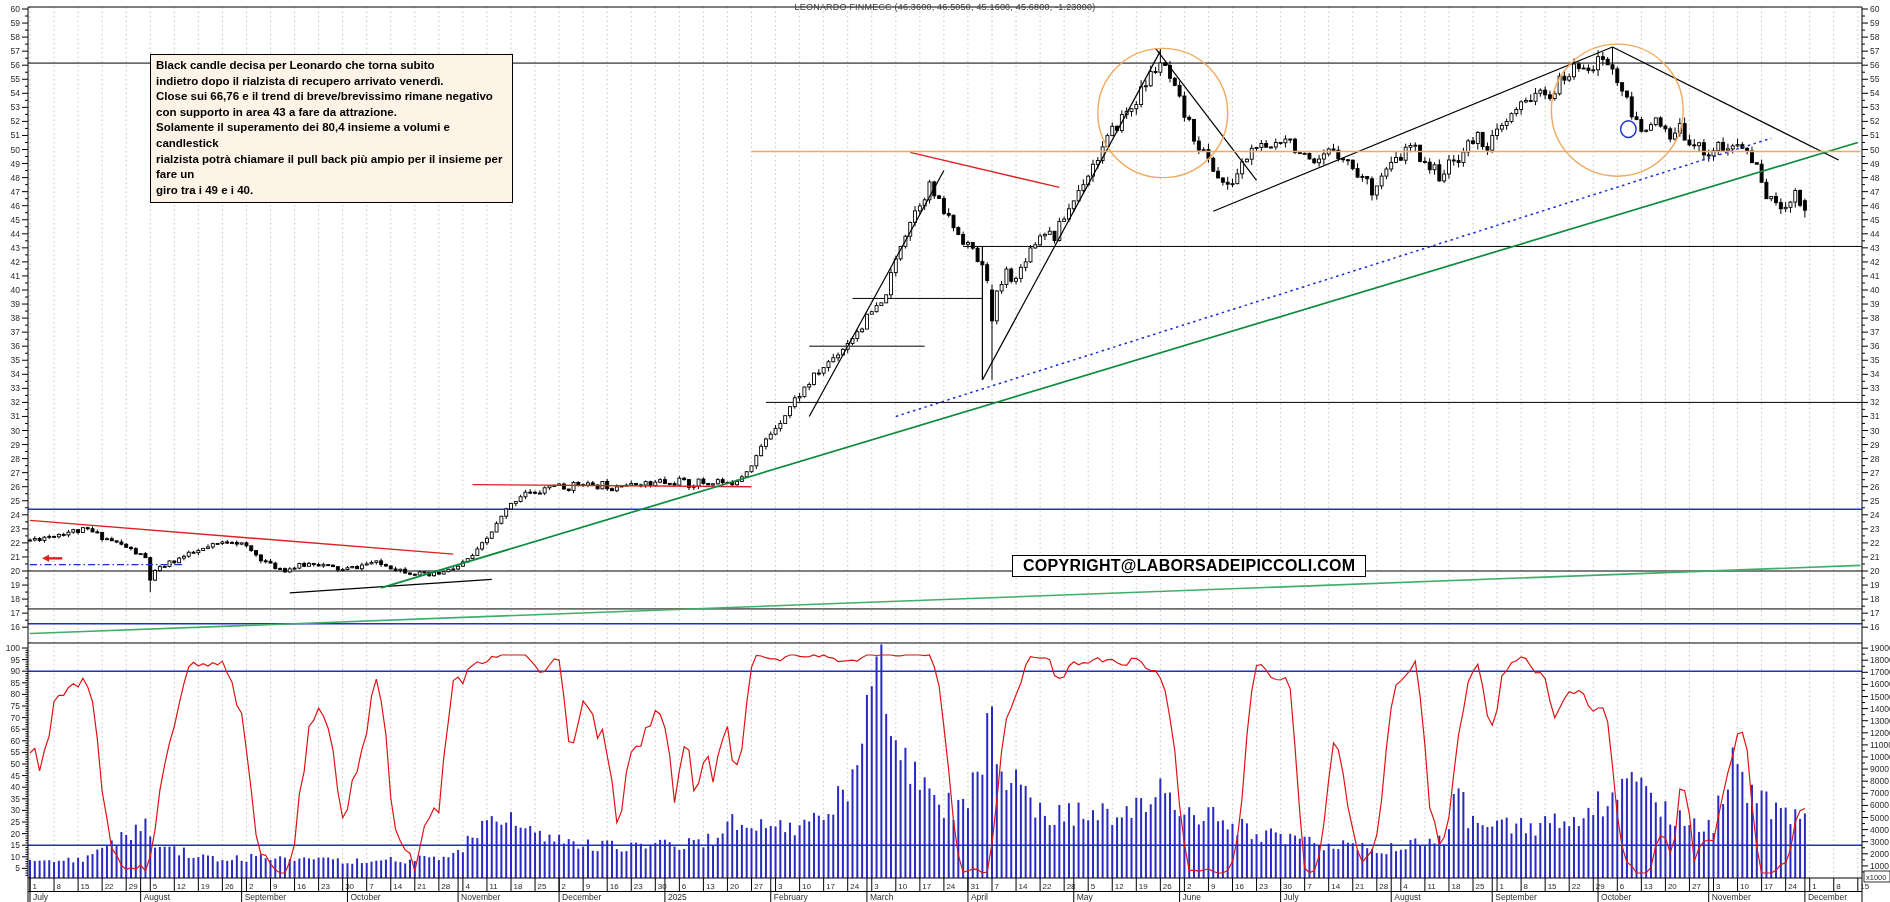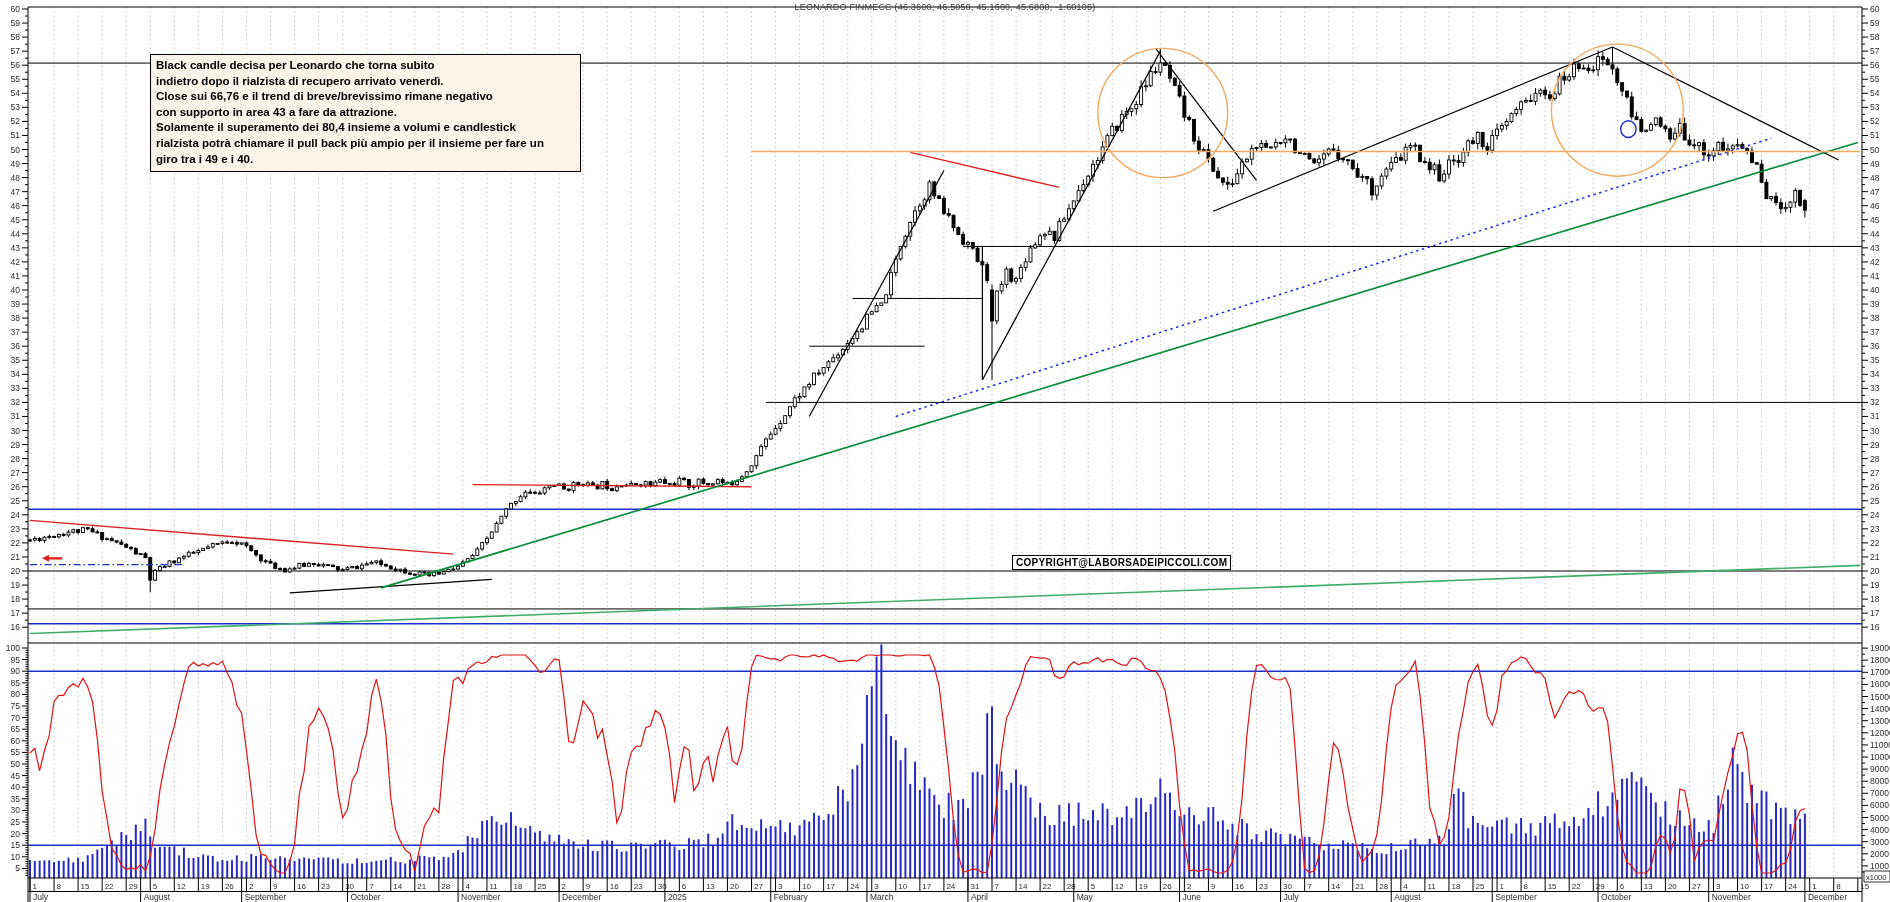--- a/index.html
+++ b/index.html
@@ -1,24 +1,24 @@
 <!DOCTYPE html>
 <html><head>
 <meta charset="utf-8">
 <style>
   html,body{margin:0;padding:0;background:#ffffff;}
   #chart-window{position:relative;width:1890px;height:902px;background:#fff;overflow:hidden;
     font-family:"Liberation Sans",sans-serif;}
   #chart-title{position:absolute;top:2px;left:0;right:0;text-align:center;font-size:9px;
     color:#3a3a3a;letter-spacing:0.2px;}
-  #analysis-note{position:absolute;left:150px;top:54px;width:431px;box-sizing:border-box;
+  #analysis-note{position:absolute;left:150px;top:54px;width:363px;box-sizing:border-box;
     background:#fdf3e6;border:1px solid #000;padding:3px 5px 4px 5px;font-size:11.5px;
     font-weight:bold;line-height:15.6px;color:#000;}
   #copyright-label{position:absolute;left:1012px;top:555px;background:#fff;border:1px solid #000;
-    padding:1px 3px;font-size:10px;font-weight:bold;color:#000;letter-spacing:0.3px;}
+    padding:1px 10px;font-size:16px;font-weight:bold;color:#000;letter-spacing:0.3px;}
   svg text{font-family:"Liberation Sans",sans-serif;fill:#2b2b2b;}
 </style>
 </head>
 <body>
 
 <div id="chart-window">
   <svg id="chart-svg" width="1890" height="902" viewBox="0 0 1890 902">
     <g id="g-grid">
         <line x1="30" y1="7" x2="30" y2="878" stroke="#c6c6c6" stroke-width="1" stroke-dasharray="1.5,3"></line>
         <line x1="54.05" y1="7" x2="54.05" y2="878" stroke="#c6c6c6" stroke-width="1" stroke-dasharray="1.5,3"></line>
@@ -1891,21 +1891,21 @@
         <text x="1495.2399999999998" y="900" font-size="8.5" text-anchor="start">September</text>
         <line x1="1598.06" y1="878" x2="1598.06" y2="902" stroke="#000" stroke-width="1"></line>
         <text x="1601.06" y="900" font-size="8.5" text-anchor="start">October</text>
         <line x1="1708.6899999999998" y1="878" x2="1708.6899999999998" y2="902" stroke="#000" stroke-width="1"></line>
         <text x="1711.6899999999998" y="900" font-size="8.5" text-anchor="start">November</text>
         <line x1="1804.8899999999999" y1="878" x2="1804.8899999999999" y2="902" stroke="#000" stroke-width="1"></line>
         <text x="1807.8899999999999" y="900" font-size="8.5" text-anchor="start">December</text>
       </g>
   </svg>
 
-  <div id="chart-title">LEONARDO FINMECC (46.3600, 46.5050, 45.1600, 45.6800, -1.60105)</div>
+  <div id="chart-title">LEONARDO FINMECC (46.3600, 46.5050, 45.1600, 45.6800, -1.23000)</div>
 
   <div id="analysis-note">
     <div>Black candle decisa per Leonardo che torna subito</div>
     <div>indietro dopo il rialzista di recupero arrivato venerdì.</div>
     <div>Close sui 66,76 e il trend di breve/brevissimo rimane negativo</div>
     <div>con supporto in area 43 a fare da attrazione.</div>
     <div>Solamente il superamento dei 80,4 insieme a volumi e candlestick</div>
     <div>rialzista potrà chiamare il pull back più ampio per il insieme per fare un</div>
     <div>giro tra i 49 e i 40.</div>
   </div>

